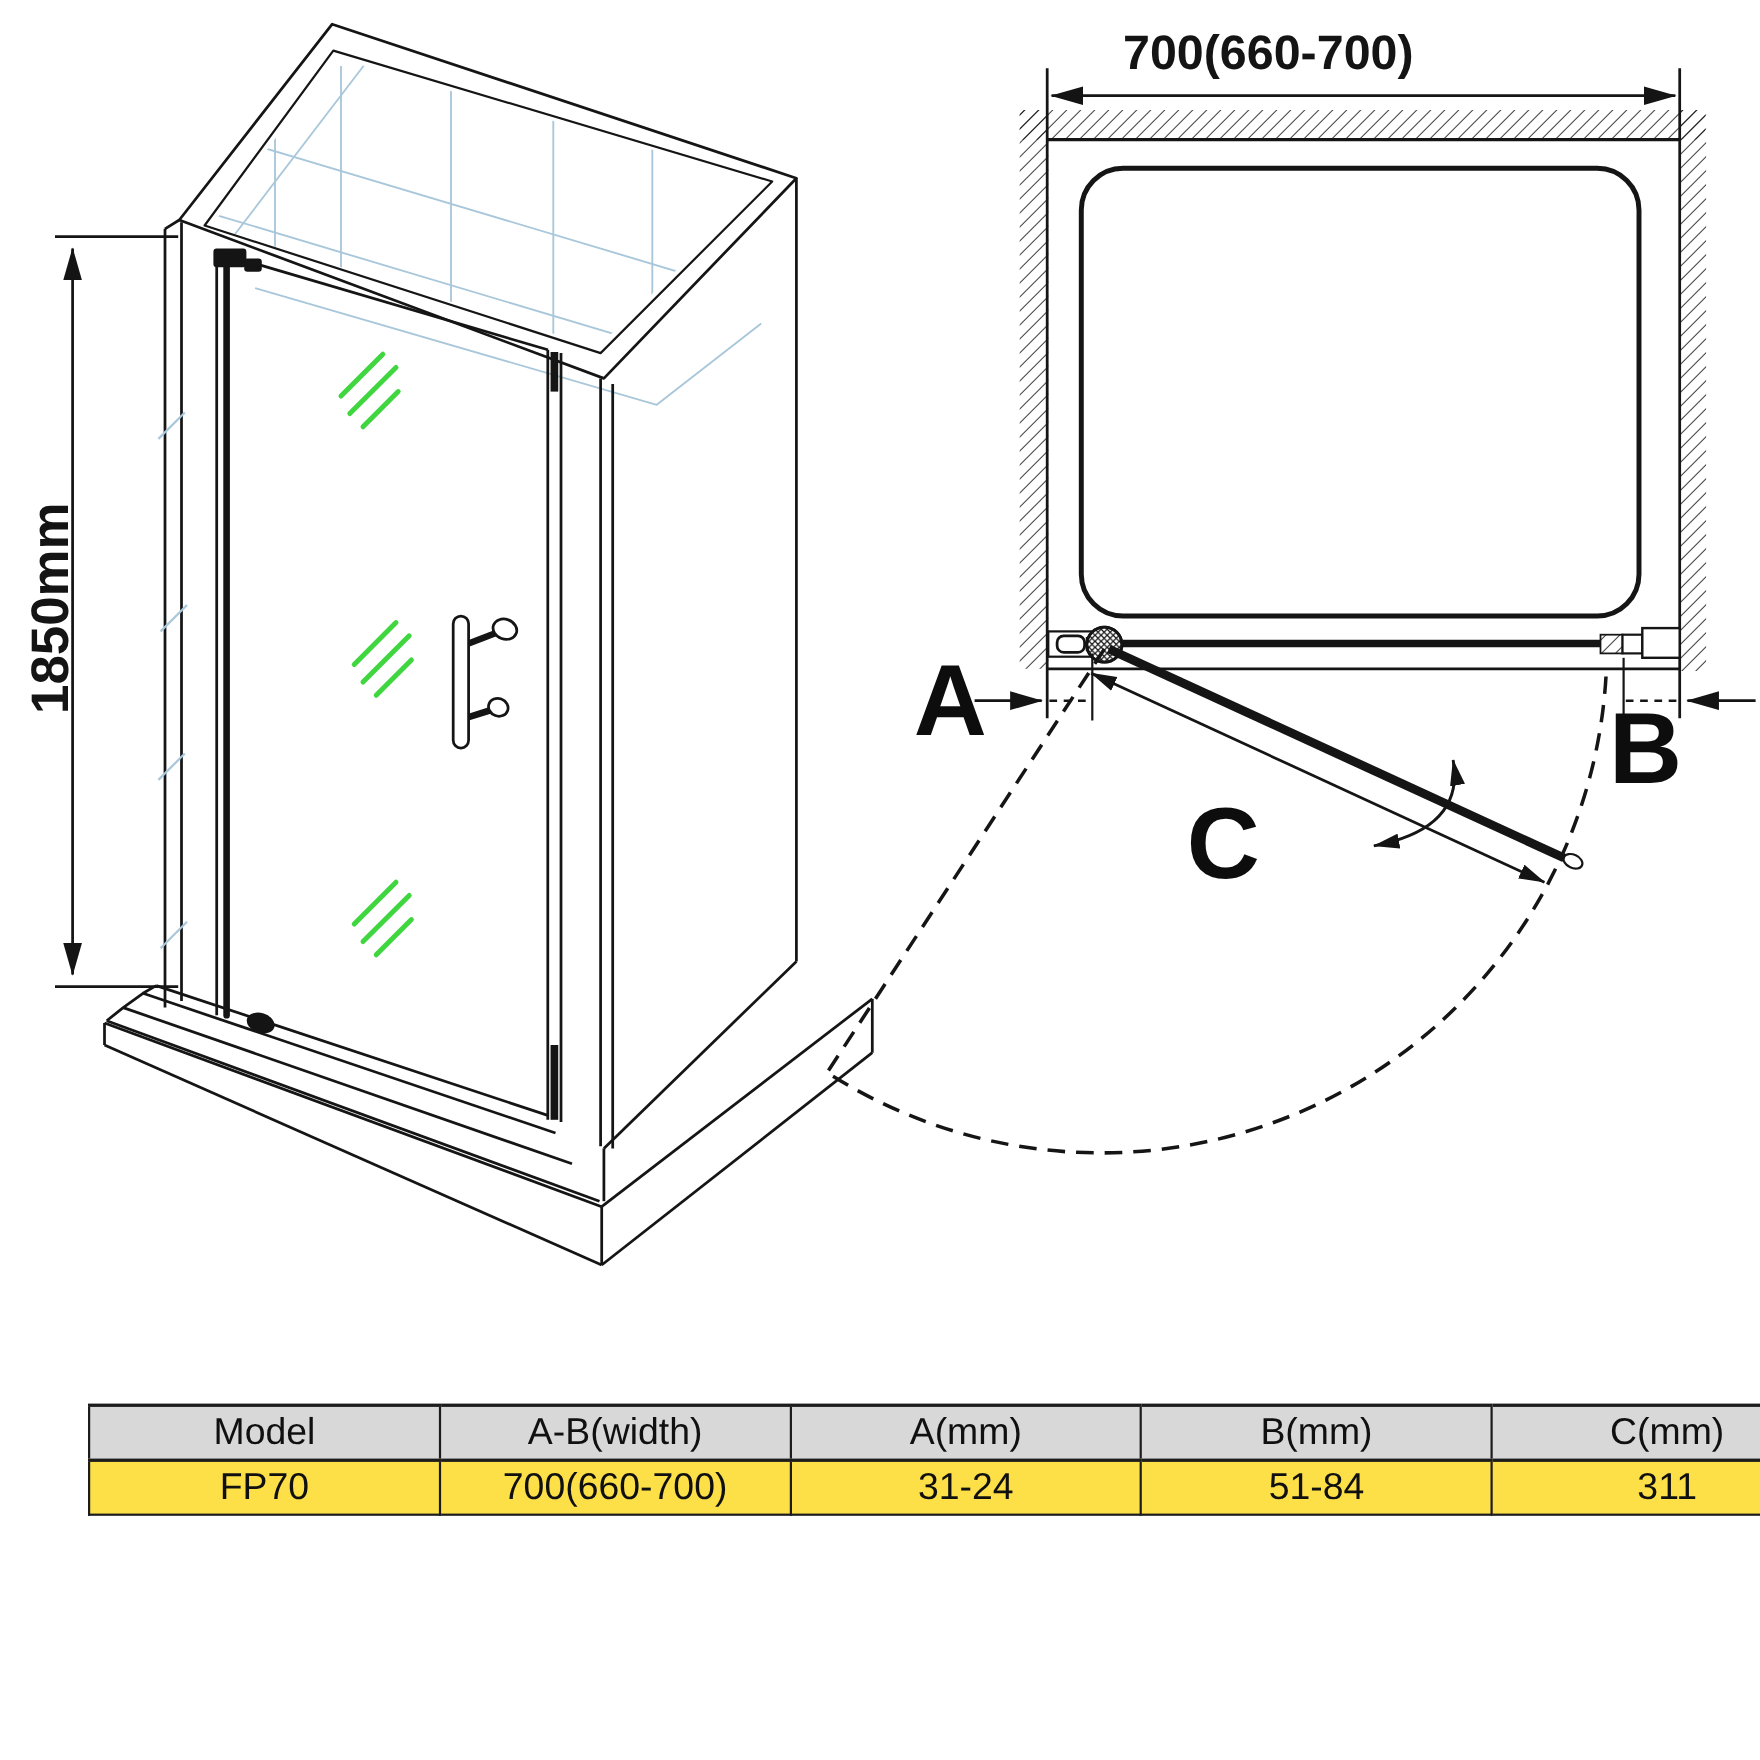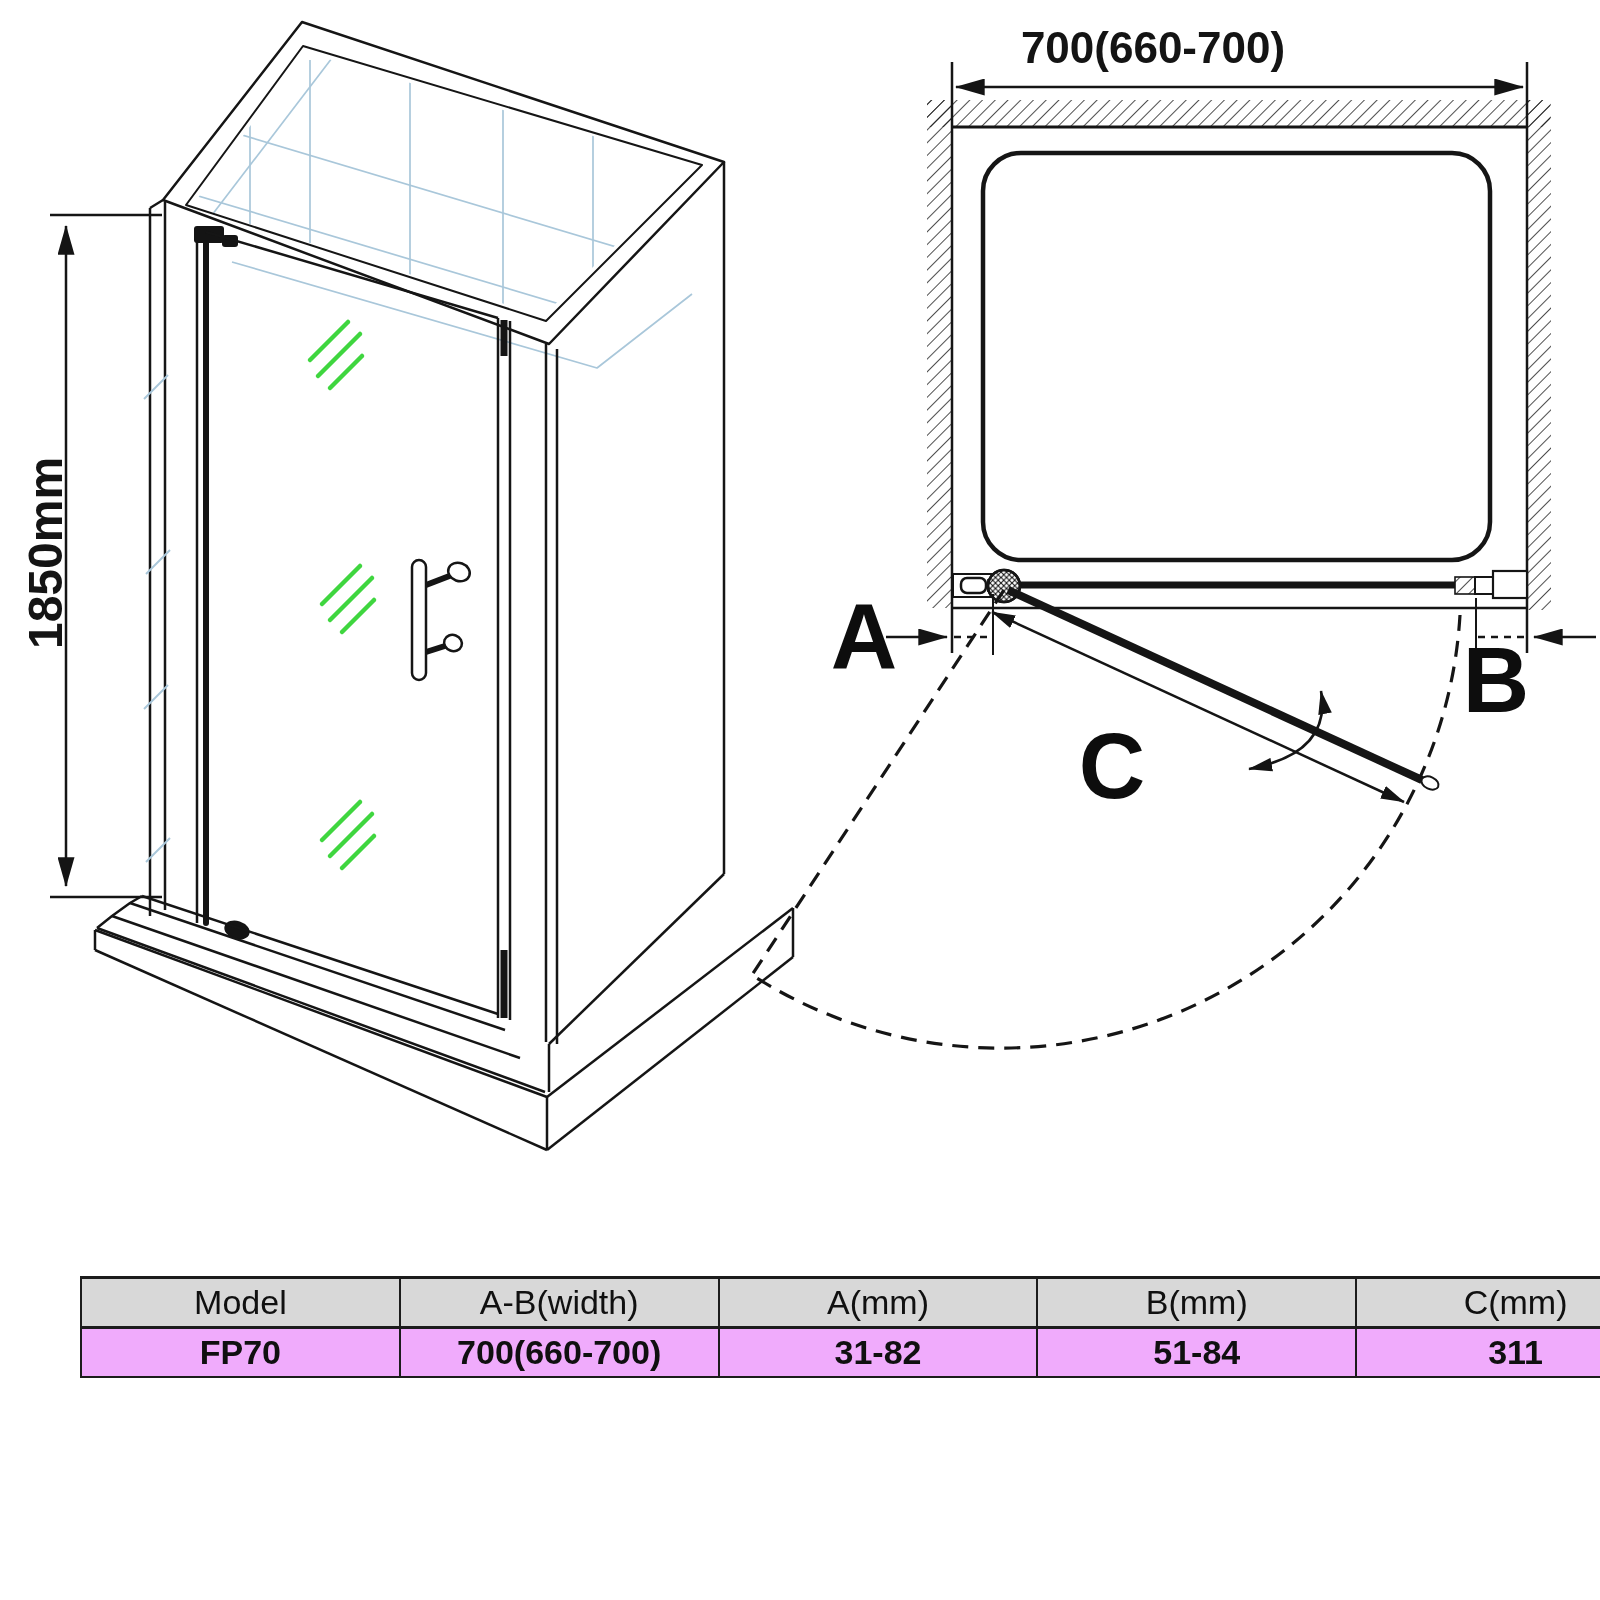--- a/index.html
+++ b/index.html
@@ -7,21 +7,21 @@
           font-family:"Liberation Sans", sans-serif;color:#141414;}
   .diagram-svg{position:absolute;left:0;top:0;}
   .dim-label{font-family:"Liberation Sans", sans-serif;font-weight:700;fill:#141414;}
   .big-letter{font-family:"Liberation Sans", sans-serif;font-weight:700;fill:#0d0d0d;}
   table.spec{position:absolute;left:80px;top:1276px;width:1596px;border-collapse:collapse;
              table-layout:fixed;font-family:"Liberation Sans", sans-serif;}
   table.spec th, table.spec td{border:2px solid #1c1c1c;text-align:center;vertical-align:middle;
              font-size:34px;color:#101010;padding:0;height:47px;}
   table.spec th{background:#d8d8d8;font-weight:400;border-top:3px solid #1c1c1c;
              border-bottom:3px solid #1c1c1c;}
-  table.spec td{background:#f0abfc;font-weight:700;}
+  table.spec td{background:#fde047;font-weight:400;}
 </style>
 </head>
 <body>
 
 <div class="canvas">
 
   <svg class="diagram-svg" width="1600" height="1600" viewBox="0 0 1600 1600">
     <defs>
       <pattern id="hatch" width="9" height="9" patternUnits="userSpaceOnUse" patternTransform="rotate(-45)">
         <line x1="0" y1="0" x2="9" y2="0" stroke="#141414" stroke-width="1.5"></line>
@@ -204,20 +204,20 @@
         <th>A-B(width)</th>
         <th>A(mm)</th>
         <th>B(mm)</th>
         <th>C(mm)</th>
       </tr>
     </thead>
     <tbody>
       <tr>
         <td>FP70</td>
         <td>700(660-700)</td>
-        <td>31-82</td>
+        <td>31-24</td>
         <td>51-84</td>
         <td>311</td>
       </tr>
     </tbody>
   </table>
 
 </div>
 
 </body></html>

